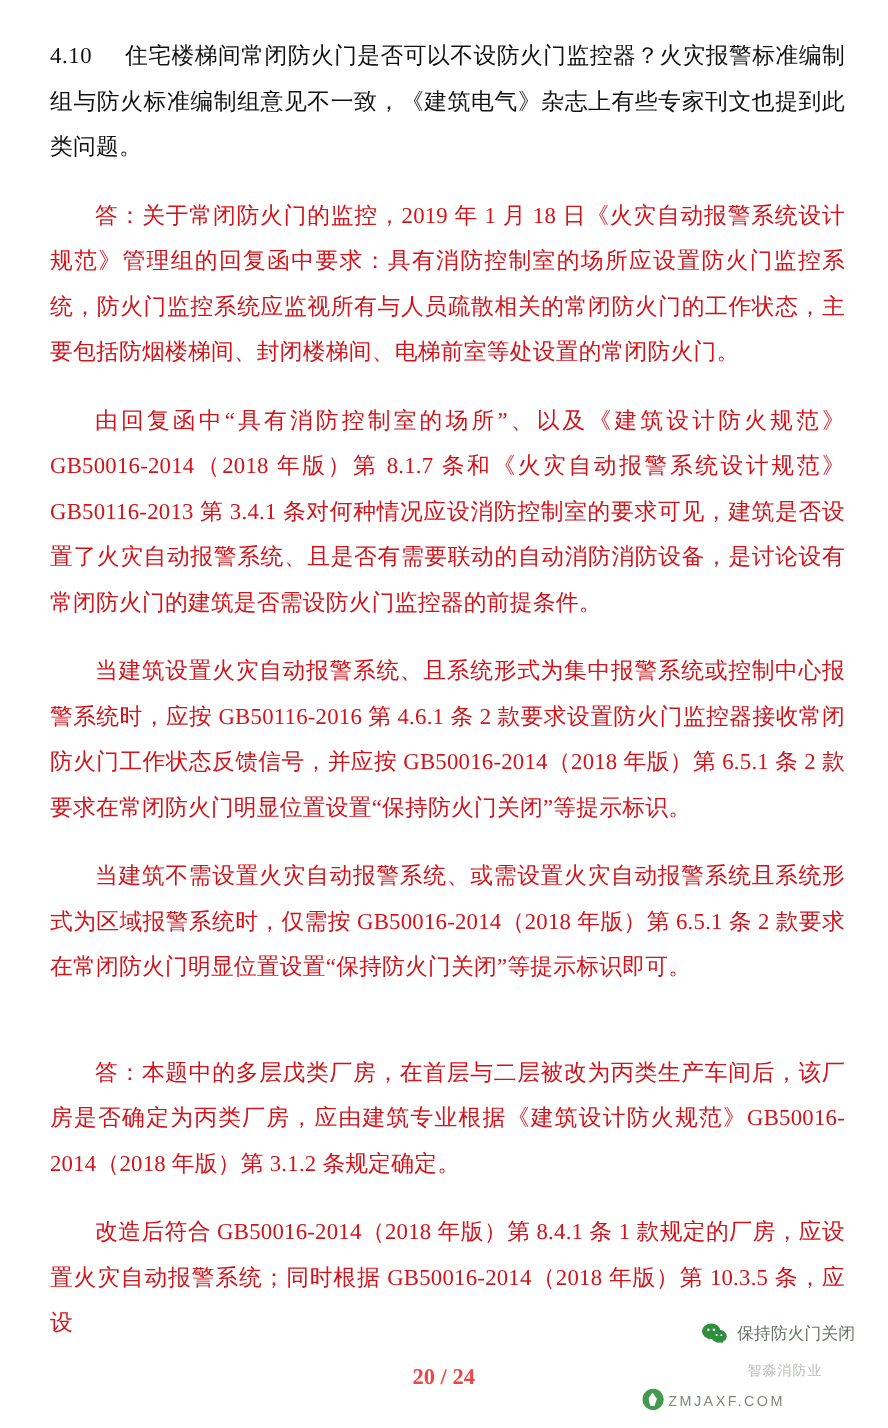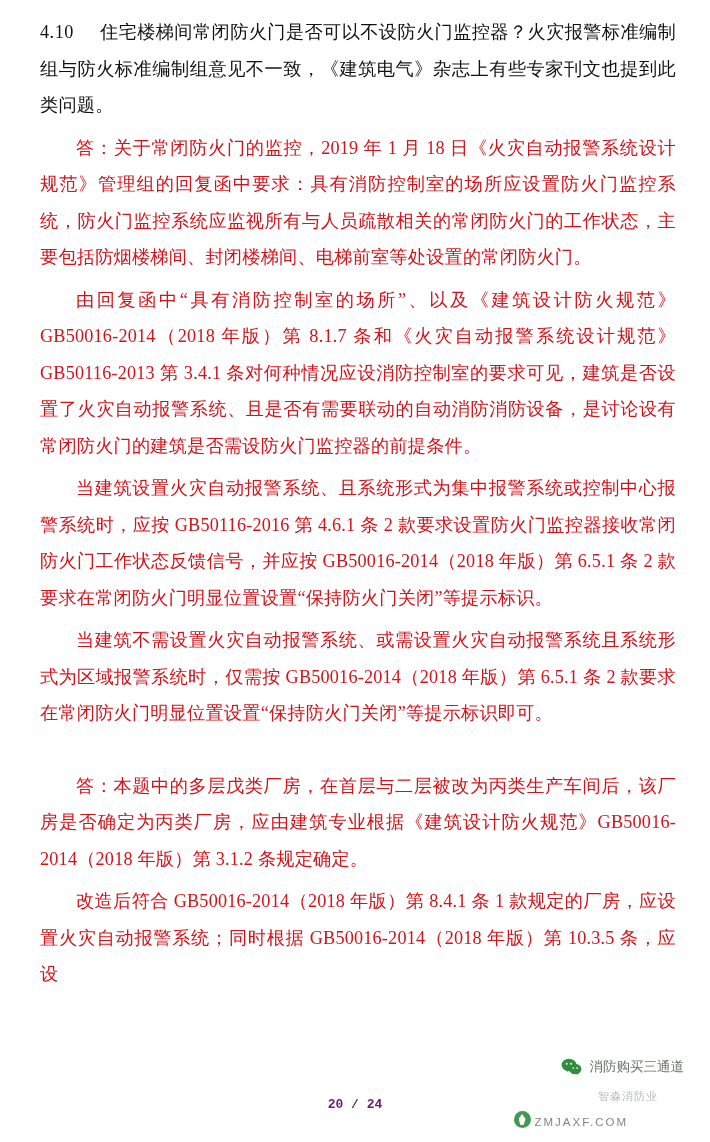--- a/index.html
+++ b/index.html
@@ -20,21 +20,21 @@
     width: 710px;
     height: 1142px;
     box-sizing: border-box;
     padding: 14px 34px 0 40px;
   }
   .para {
     font-size: 18.2px;
     line-height: 36.5px;
     text-align: justify;
     text-justify: inter-ideograph;
-    margin: 0 0 0 0;
+    margin: 12px 0 0 0;
     letter-spacing: 0.2px;
   }
   .indent {
     text-indent: 36px;
   }
   .q {
     color: #111111;
   }
   .a {
     color: #d2131a;
@@ -47,24 +47,24 @@
   .q-num-space {
     display: inline-block;
     width: 26px;
   }
   .footer {
     position: absolute;
     left: 0;
     right: 0;
     bottom: 30px;
     text-align: center;
-    font-size: 13px;
+    font-size: 18px;
     font-weight: bold;
-    color: #701a75;
-    font-family: Liberation Mono, monospace;
+    color: #ef4444;
+    font-family: Liberation Serif, serif;
   }
   .wm {
     position: absolute;
     right: 18px;
     bottom: 14px;
     width: 210px;
     height: 78px;
   }
   .wm-row {
     position: absolute;
@@ -175,21 +175,21 @@
           <ellipse cx="8" cy="7" rx="7.4" ry="6.2" fill="#2f8f3f"></ellipse>
           <polygon points="5,12 8,10 6.5,14" fill="#2f8f3f"></polygon>
           <ellipse cx="14.2" cy="11" rx="6.2" ry="5.2" fill="#2f8f3f"></ellipse>
           <polygon points="17.5,15.2 15,13.6 16.5,17" fill="#2f8f3f"></polygon>
           <circle cx="5.7" cy="5.8" r="1" fill="#ffffff"></circle>
           <circle cx="10.1" cy="5.8" r="1" fill="#ffffff"></circle>
           <circle cx="12.3" cy="10" r="0.85" fill="#ffffff"></circle>
           <circle cx="16.1" cy="10" r="0.85" fill="#ffffff"></circle>
         </svg>
       </span>
-      <span class="wm-text">消防购买三通道</span>
+      <span class="wm-text">保持防火门关闭</span>
     </div>
     <div class="wm-brand">智淼消防业</div>
     <div class="wm-logo">
       <span class="wm-logo-mark"></span>
       <span class="wm-logo-text">ZMJAXF.COM</span>
     </div>
   </div>
 
 </div>
 

